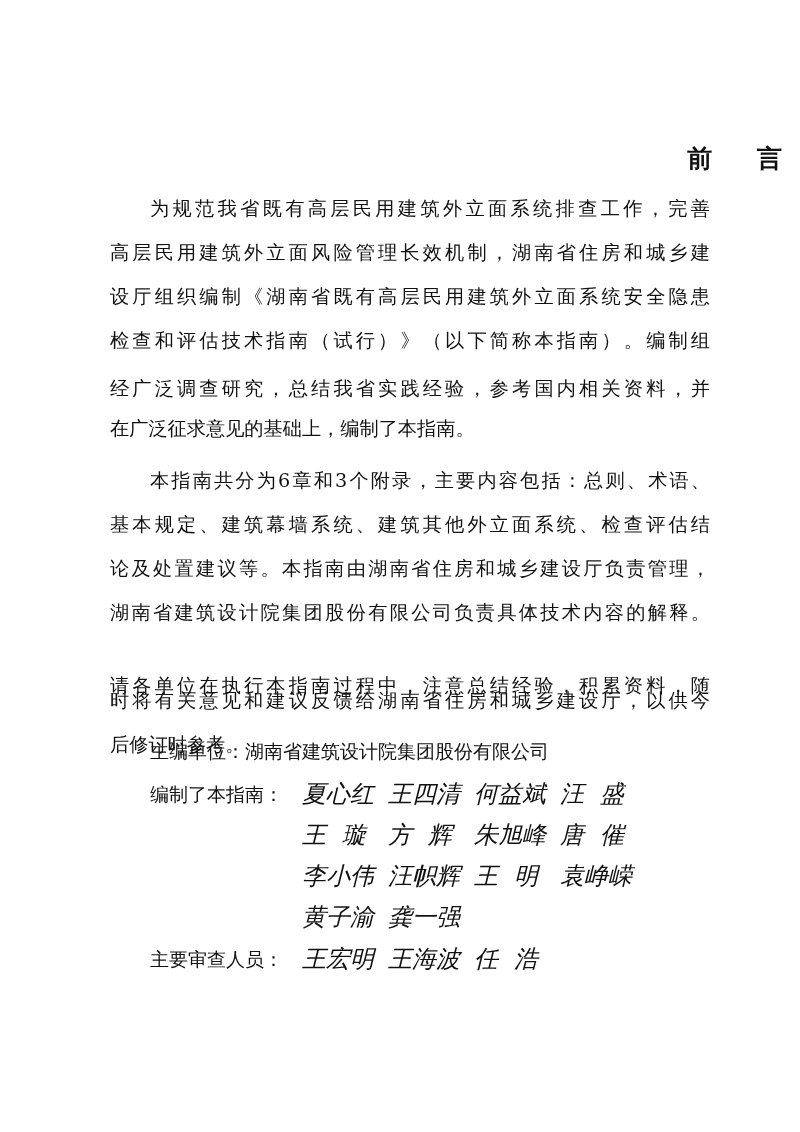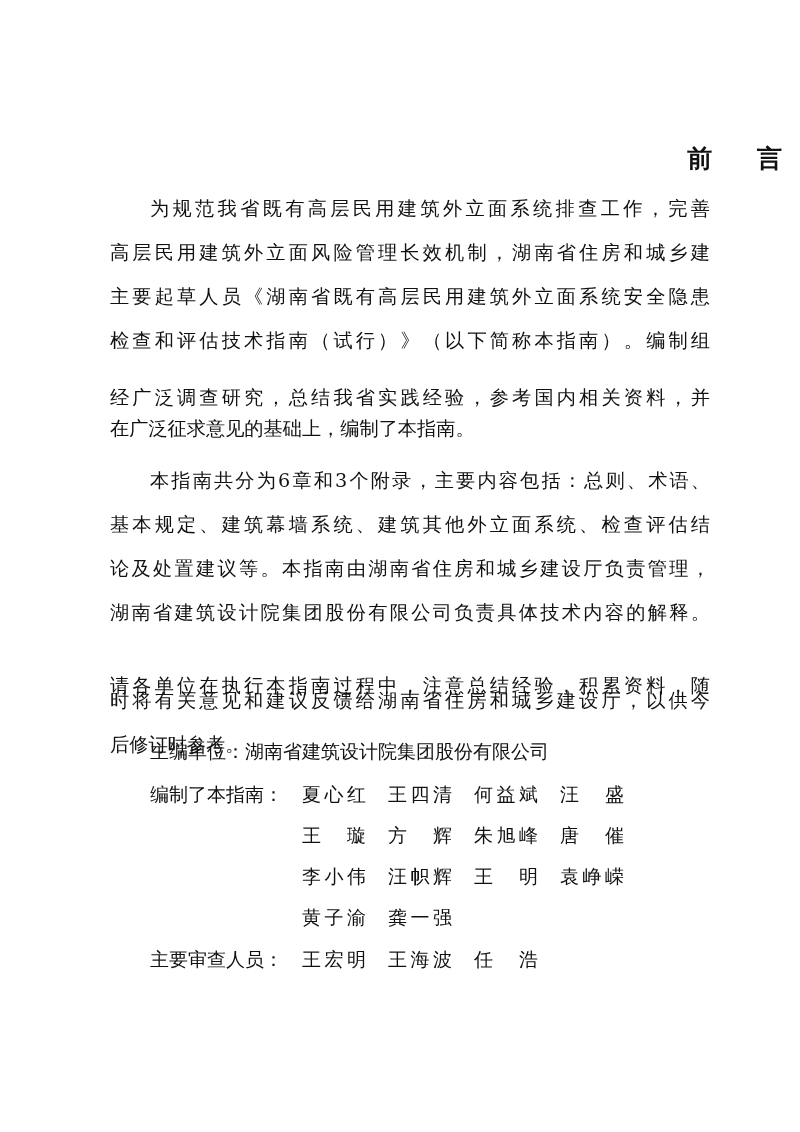--- a/index.html
+++ b/index.html
@@ -5,36 +5,36 @@
   html, body { margin: 0; padding: 0; background: #ffffff; }
   body { width: 800px; height: 1132px; position: relative; overflow: hidden;
          font-family: "DejaVu Serif", "Liberation Serif", serif; color: #111; }
   .title { position: absolute; top: 142px; left: 0; width: 800px; text-align: right;
            font-size: 25px; font-weight: bold; letter-spacing: 18px; text-indent: 18px; }
   .line { position: absolute; left: 110px; width: 600px; font-size: 19.2px; height: 28px;
           line-height: 28px; white-space: nowrap; }
   .just { text-align: justify; text-align-last: justify; }
   .indent { padding-left: 40px; width: 560px; }
   .credit { position: absolute; left: 150px; font-size: 19px; line-height: 28px; white-space: nowrap; }
-  .names { position: absolute; left: 302px; font-size: 19px; line-height: 28px; white-space: nowrap; }
+  .names { position: absolute; left: 302px; font-size: 24px; line-height: 28px; white-space: nowrap; font-style: italic; }
   .n { display: inline-block; width: 86px; text-align: justify; text-align-last: justify; margin-right: 0; }
   .n.w { width: 64px; }
   .gap { display: inline-block; width: 22px; }
 </style>
 </head>
 <body>
 
 <div class="title">前 言</div>
 
 <div>
   <div class="line just indent" style="top:195px">为规范我省既有高层民用建筑外立面系统排查工作，完善</div>
   <div class="line just" style="top:239px">高层民用建筑外立面风险管理长效机制，湖南省住房和城乡建</div>
-  <div class="line just" style="top:283px">主要起草人员《湖南省既有高层民用建筑外立面系统安全隐患</div>
+  <div class="line just" style="top:283px">设厅组织编制《湖南省既有高层民用建筑外立面系统安全隐患</div>
   <div class="line just" style="top:327px">检查和评估技术指南（试行）》（以下简称本指南）。编制组</div>
-  <div class="line just" style="top:384px">经广泛调查研究，总结我省实践经验，参考国内相关资料，并</div>
+  <div class="line just" style="top:375px">经广泛调查研究，总结我省实践经验，参考国内相关资料，并</div>
   <div class="line" style="top:415px">在广泛征求意见的基础上，编制了本指南。</div>
 </div>
 
 <div>
   <div class="line just indent" style="top:467px">本指南共分为6章和3个附录，主要内容包括：总则、术语、</div>
   <div class="line just" style="top:511px">基本规定、建筑幕墙系统、建筑其他外立面系统、检查评估结</div>
   <div class="line just" style="top:555px">论及处置建议等。本指南由湖南省住房和城乡建设厅负责管理，</div>
   <div class="line just" style="top:599px">湖南省建筑设计院集团股份有限公司负责具体技术内容的解释。</div>
   <div class="line just" style="top:672px">请各单位在执行本指南过程中，注意总结经验，积累资料，随</div>
   <div class="line just" style="top:687px">时将有关意见和建议反馈给湖南省住房和城乡建设厅，以供今</div>

